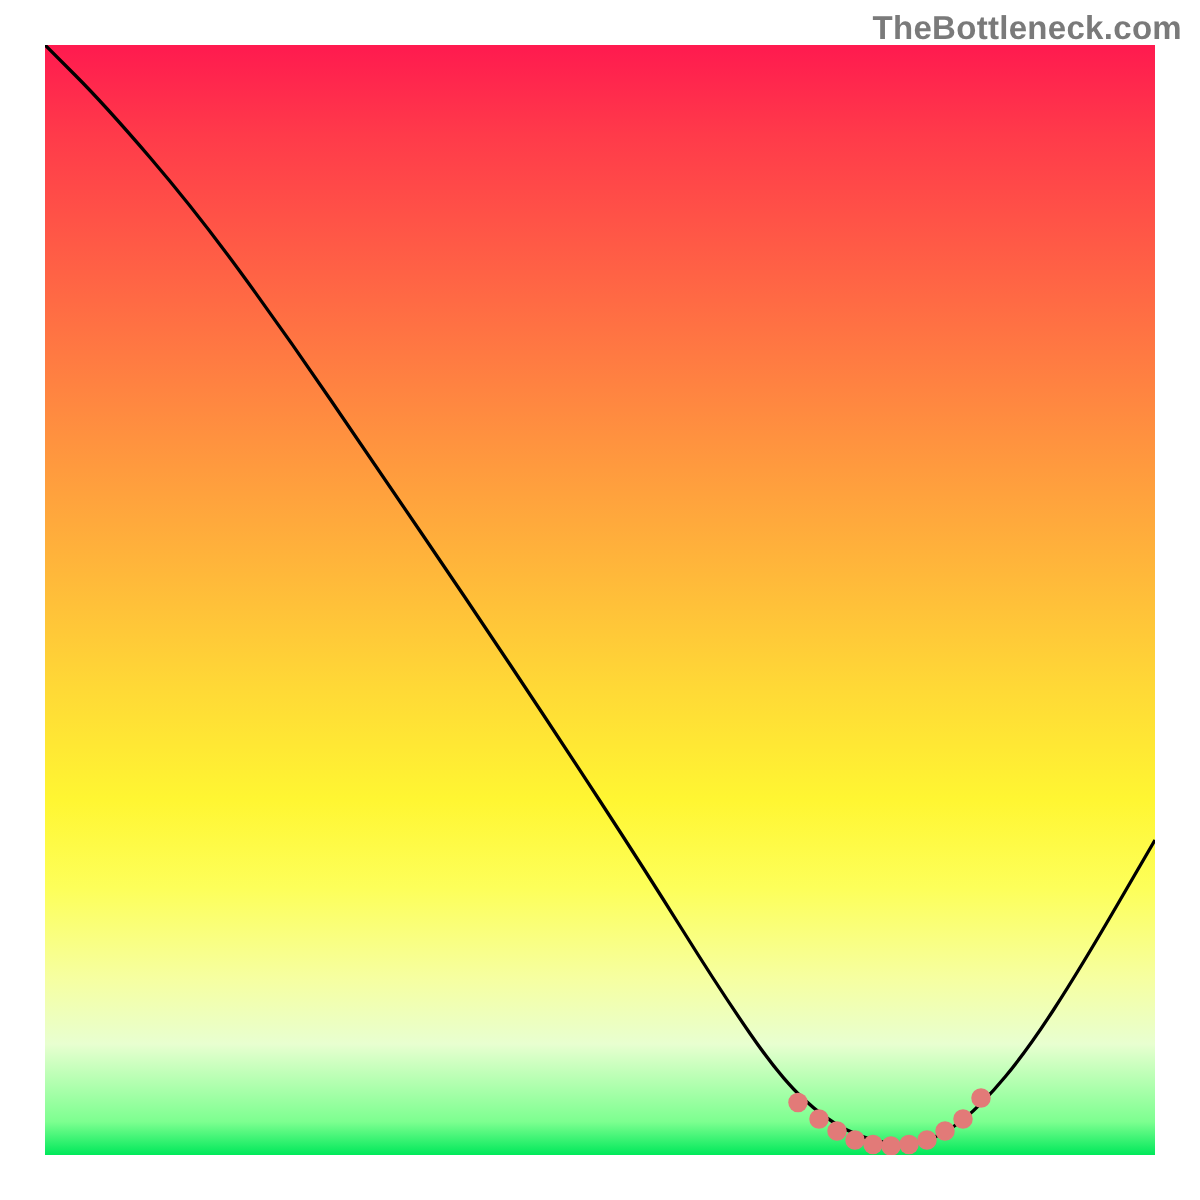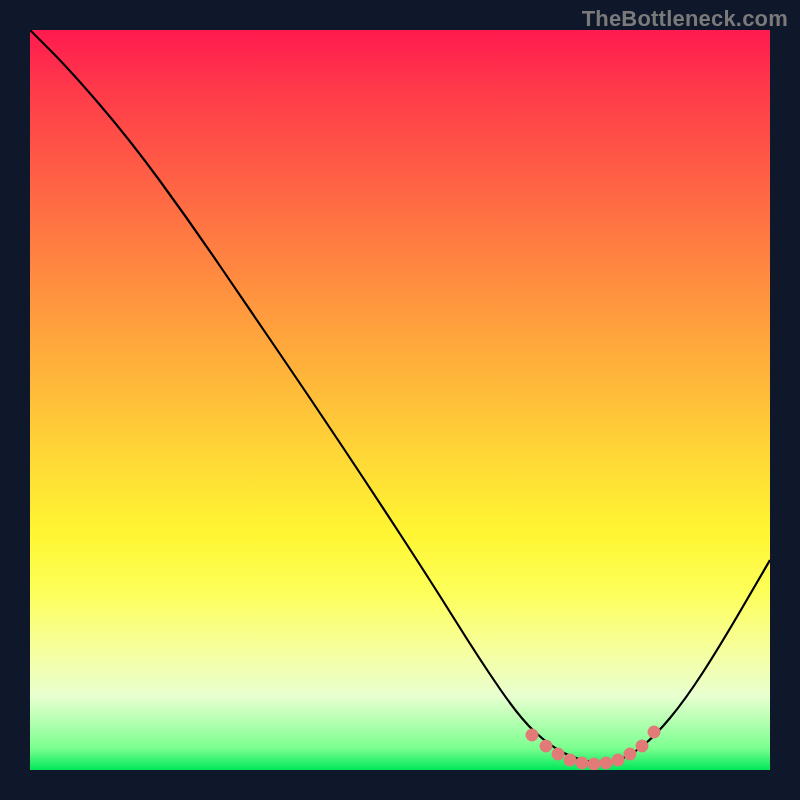--- a/index.html
+++ b/index.html
@@ -8,21 +8,21 @@
     width: 800px;
     height: 800px;
     background: #000;
     font-family: Arial, Helvetica, sans-serif;
     overflow: hidden;
   }
   .frame {
     position: relative;
     width: 800px;
     height: 800px;
-    background: #0f172a;
+    background: #ffffff;
   }
   .watermark {
     position: absolute;
     top: 6px;
     right: 12px;
     color: #7a7a7a;
     font-size: 22px;
     font-weight: 600;
     letter-spacing: 0.2px;
     z-index: 5;

